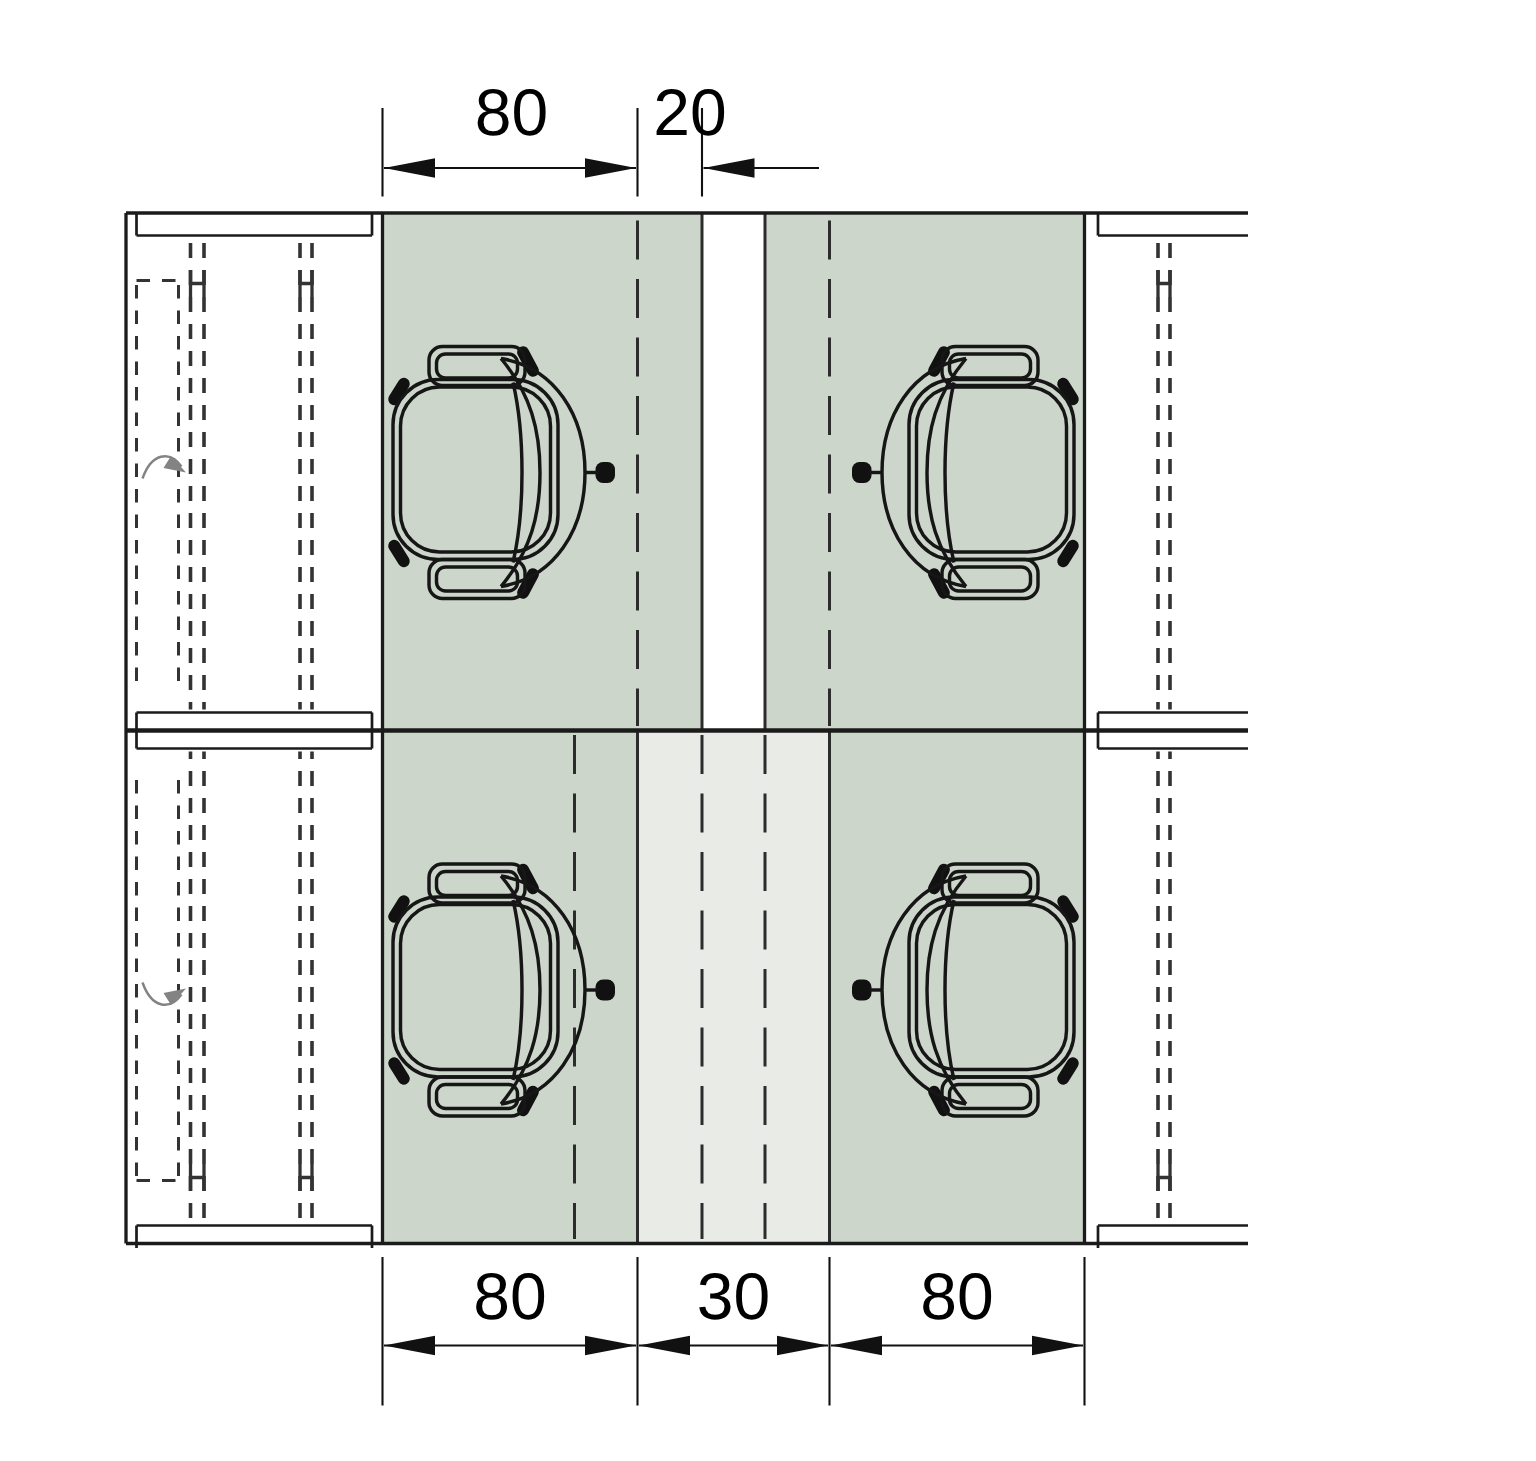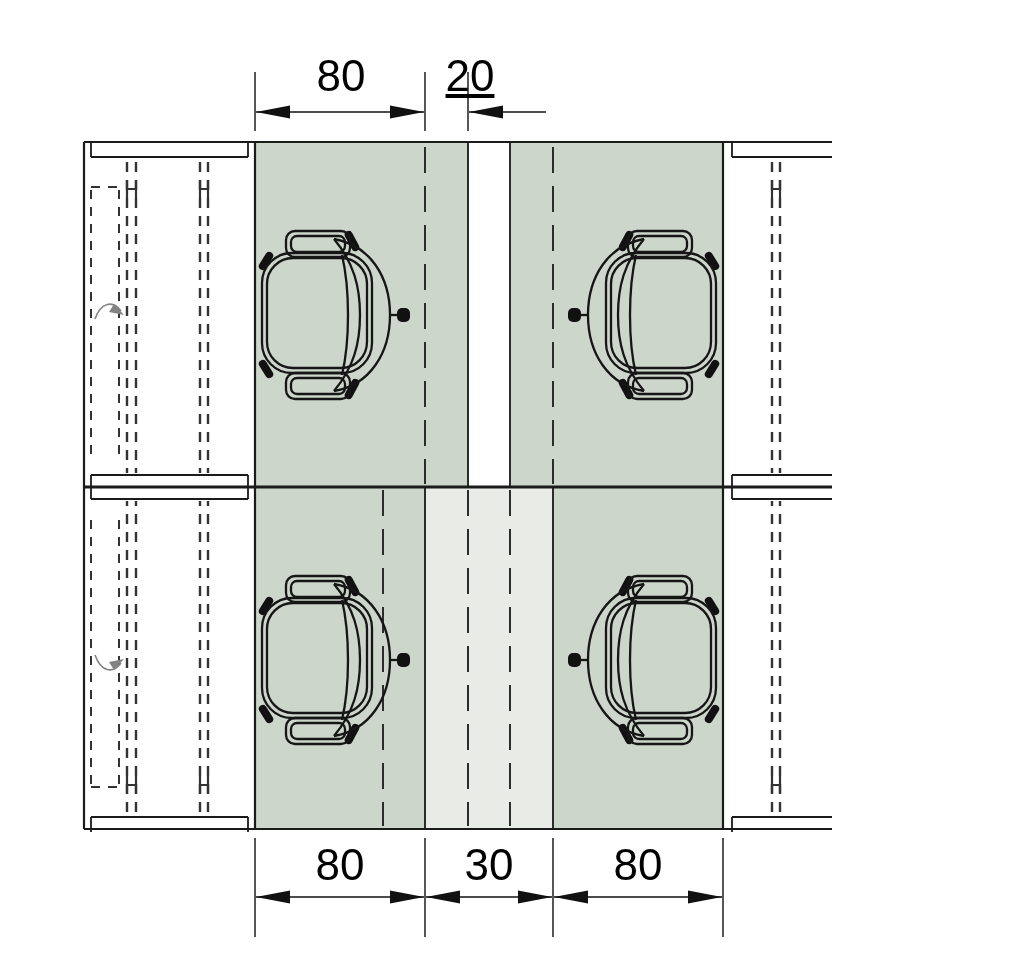--- a/index.html
+++ b/index.html
@@ -158,18 +158,18 @@
       <polygon class="arr" points="256,897 290,890.5 290,903.5"></polygon>
       <polygon class="arr" points="424,897 390,890.5 390,903.5"></polygon>
       <polygon class="arr" points="426,897 460,890.5 460,903.5"></polygon>
       <polygon class="arr" points="552,897 518,890.5 518,903.5"></polygon>
       <polygon class="arr" points="554,897 588,890.5 588,903.5"></polygon>
       <polygon class="arr" points="722,897 688,890.5 688,903.5"></polygon>
     </g>
   </svg>
 
   <div class="dimlabel" style="left:301px;top:53px;">80</div>
-  <div class="dimlabel" style="left:430px;top:53px;text-decoration:underline;">20</div>
+  <div class="dimlabel" style="left:420px;top:53px;">20</div>
   <div class="dimlabel" style="left:300px;top:842px;">80</div>
   <div class="dimlabel" style="left:449px;top:842px;">30</div>
   <div class="dimlabel" style="left:598px;top:842px;">80</div>
 
 </div>
 
 </body></html>

